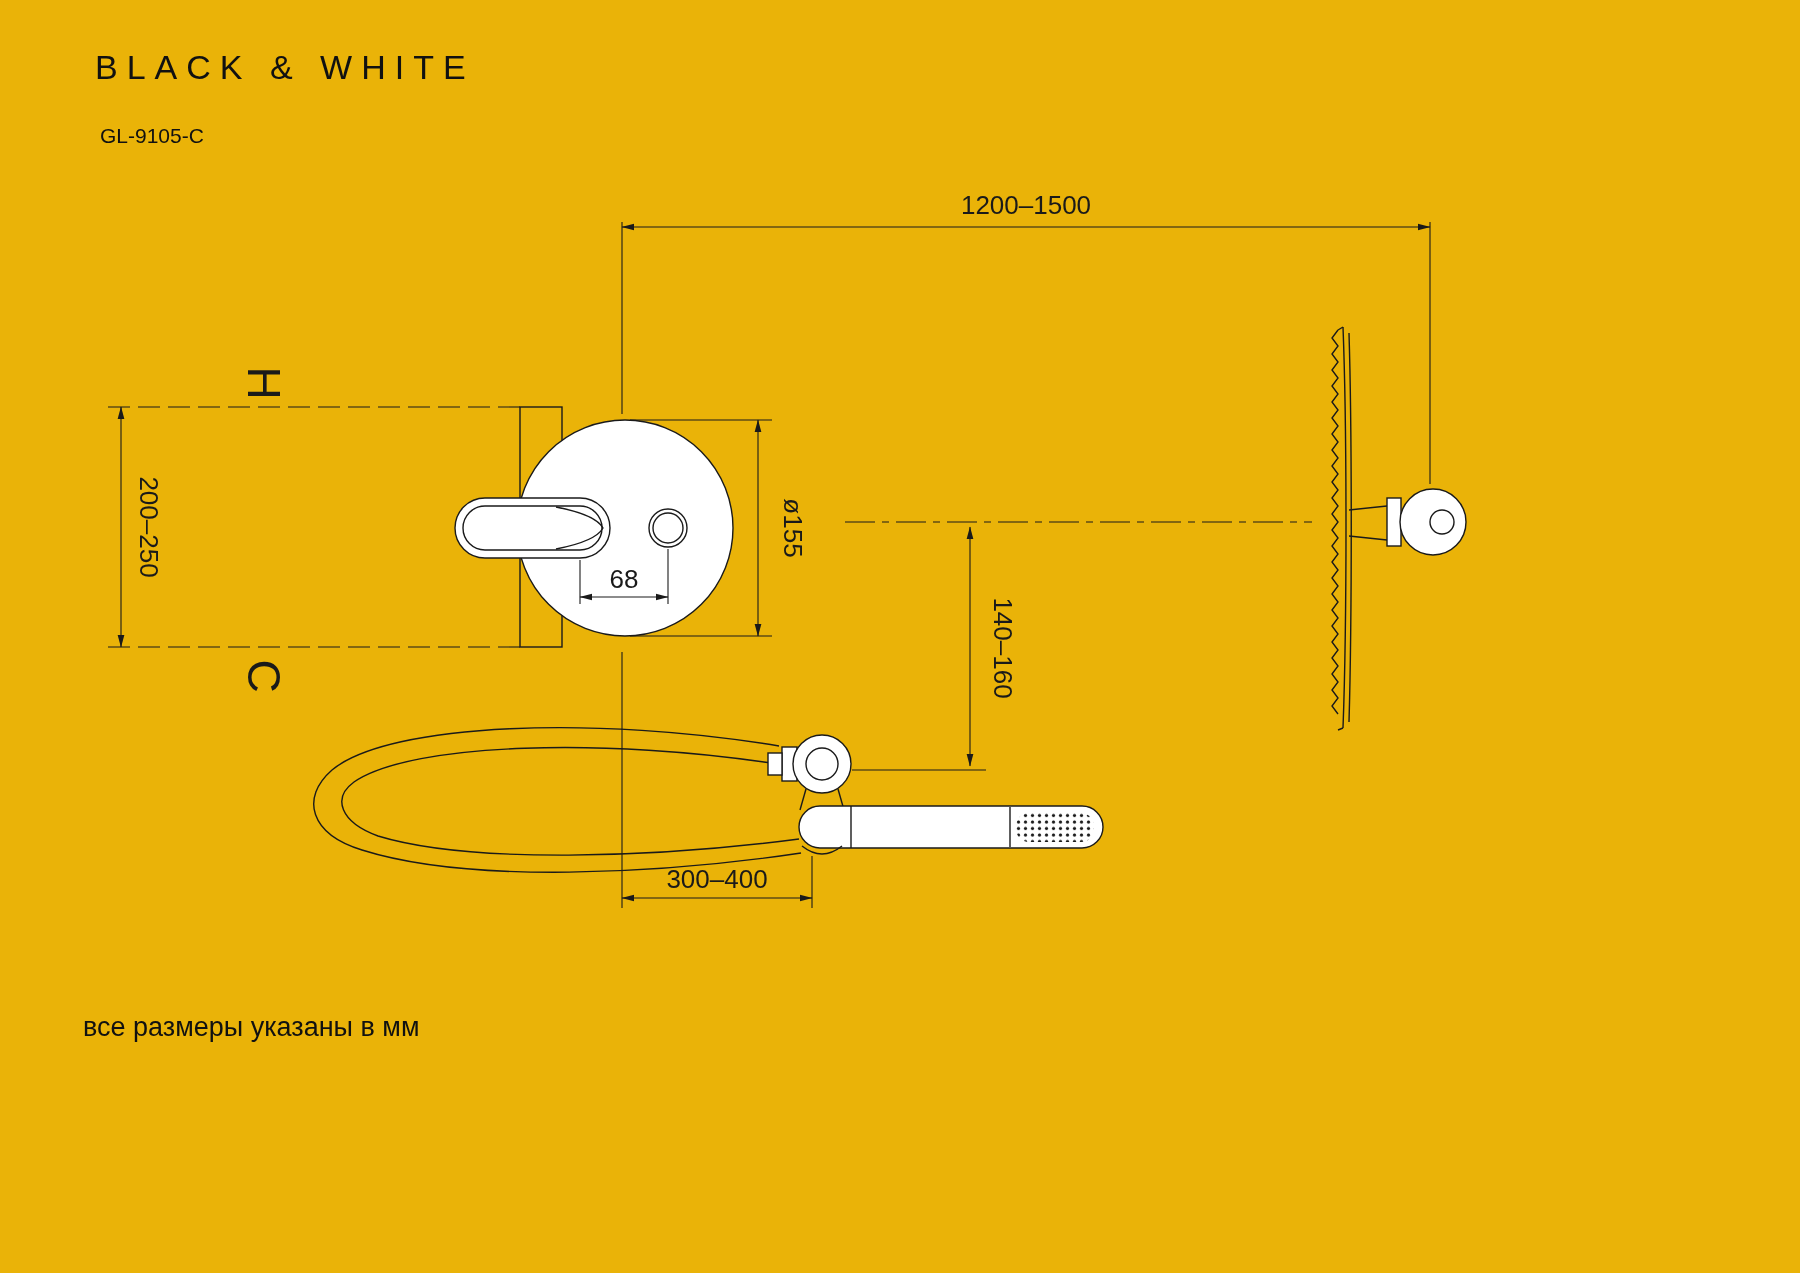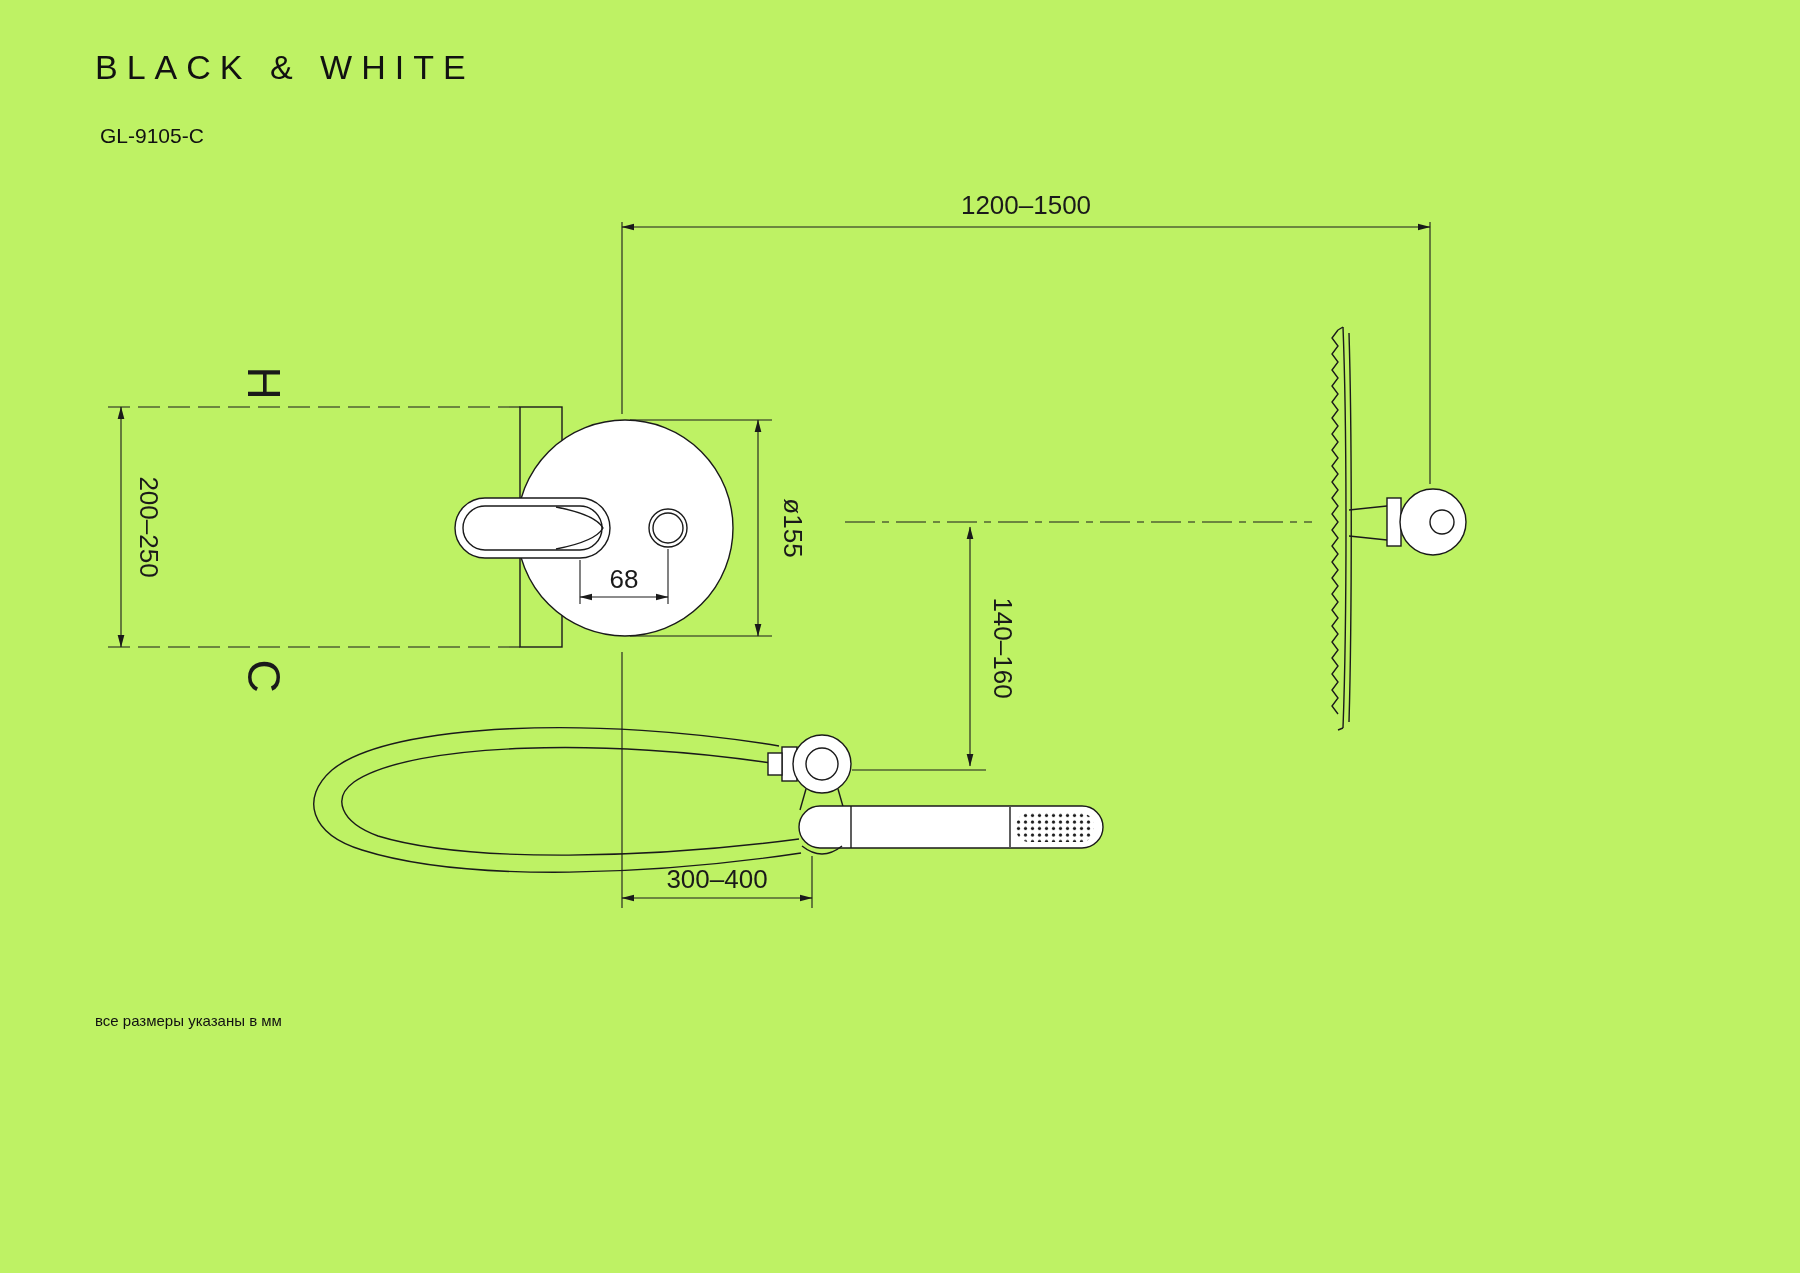--- a/index.html
+++ b/index.html
@@ -1,21 +1,21 @@
 <!DOCTYPE html>
 <html><head>
 <meta charset="utf-8">
 <style>
   html,body{margin:0;padding:0;background:#ffffff;}
-  .page{position:relative;width:1800px;height:1273px;background:#bef264;overflow:hidden;
+  .page{position:relative;width:1800px;height:1273px;background:#eab308;overflow:hidden;
         font-family:"Liberation Sans",sans-serif;color:#1a1a1a;}
   .brand{position:absolute;left:95px;top:48px;font-size:34px;font-weight:500;
          letter-spacing:9px;color:#111;}
   .model{position:absolute;left:100px;top:116px;font-size:21px;color:#111;margin-top:8px;}
-  .note{position:absolute;left:95px;top:1012px;font-size:15px;color:#111;}
+  .note{position:absolute;left:83px;top:1012px;font-size:27px;color:#111;}
   svg.draw{position:absolute;left:0;top:0;width:1800px;height:1273px;}
   
   .p  {fill:#ffffff;stroke:#1a1a1a;stroke-width:1.4;}          
   .o  {fill:none;stroke:#1a1a1a;stroke-width:1.4;}             
   .d  {fill:none;stroke:#1a1a1a;stroke-width:1.1;}             
   .dash{fill:none;stroke:#1a1a1a;stroke-width:1.1;stroke-dasharray:22 8;}
   .cl {fill:none;stroke:#1a1a1a;stroke-width:1.1;stroke-dasharray:30 7 7 7;}
   text.dim{font-family:"Liberation Sans",sans-serif;font-size:26px;fill:#1a1a1a;}
   text.hc{font-family:"Liberation Sans",sans-serif;font-size:46px;fill:#1a1a1a;}
 </style>

